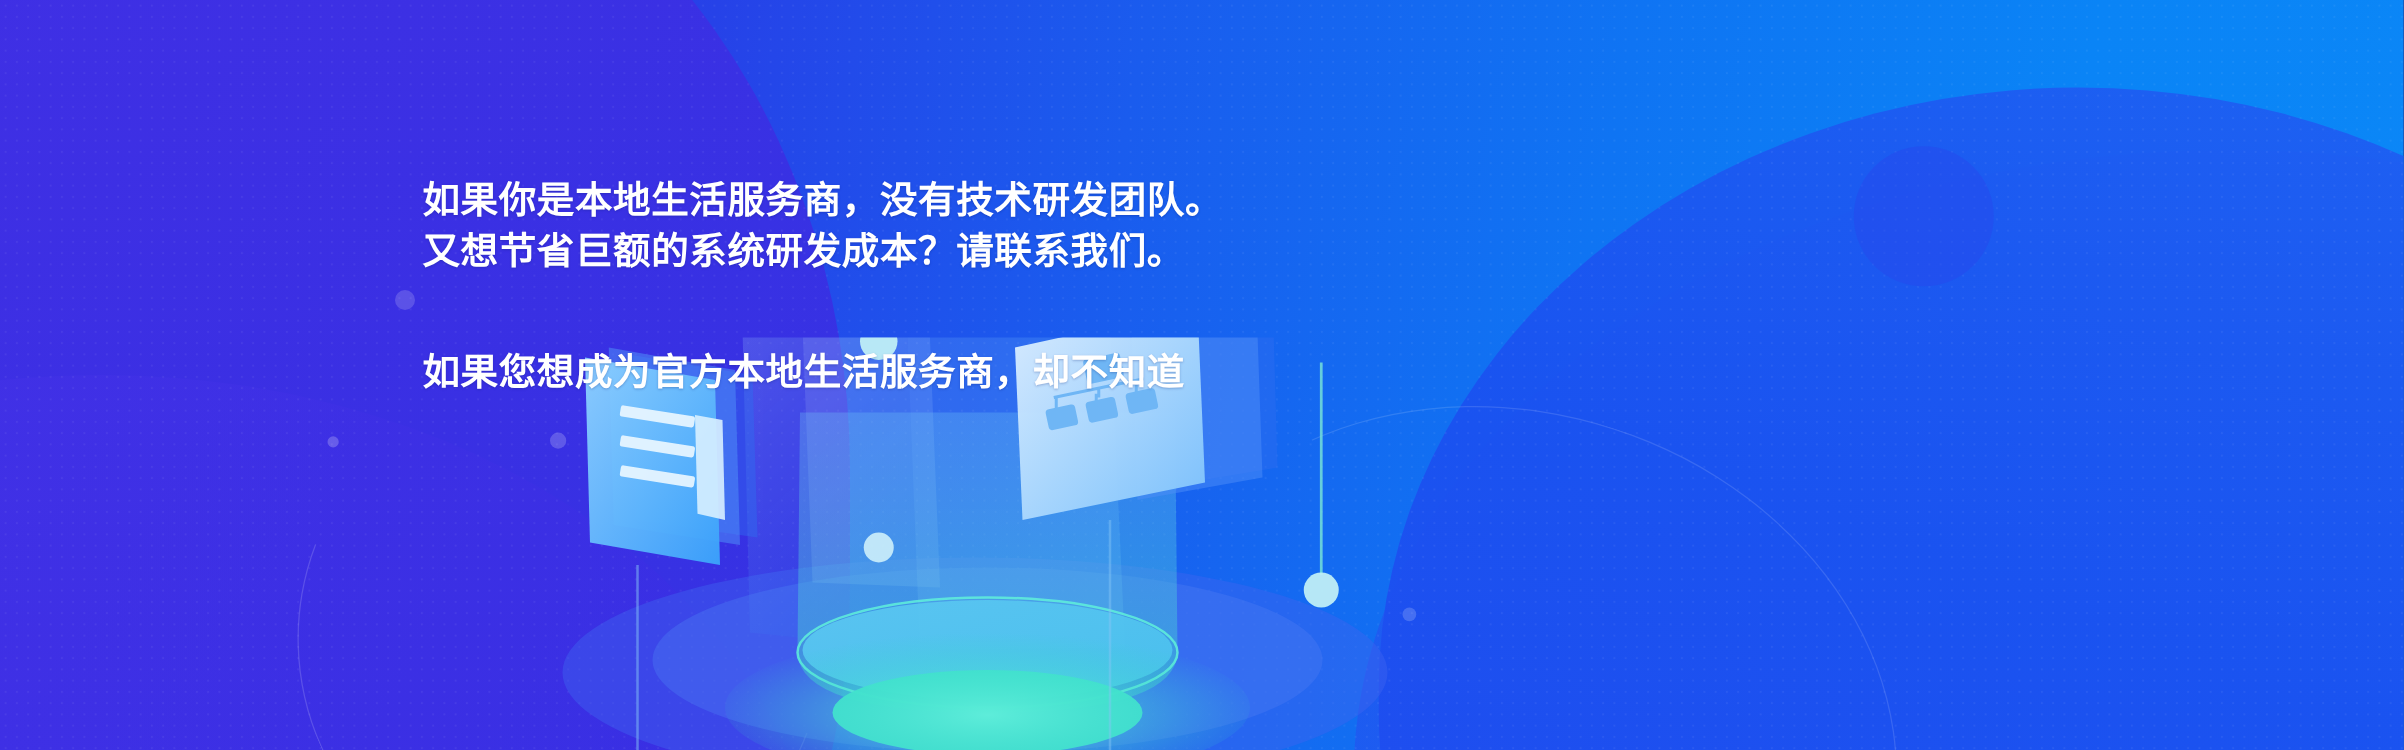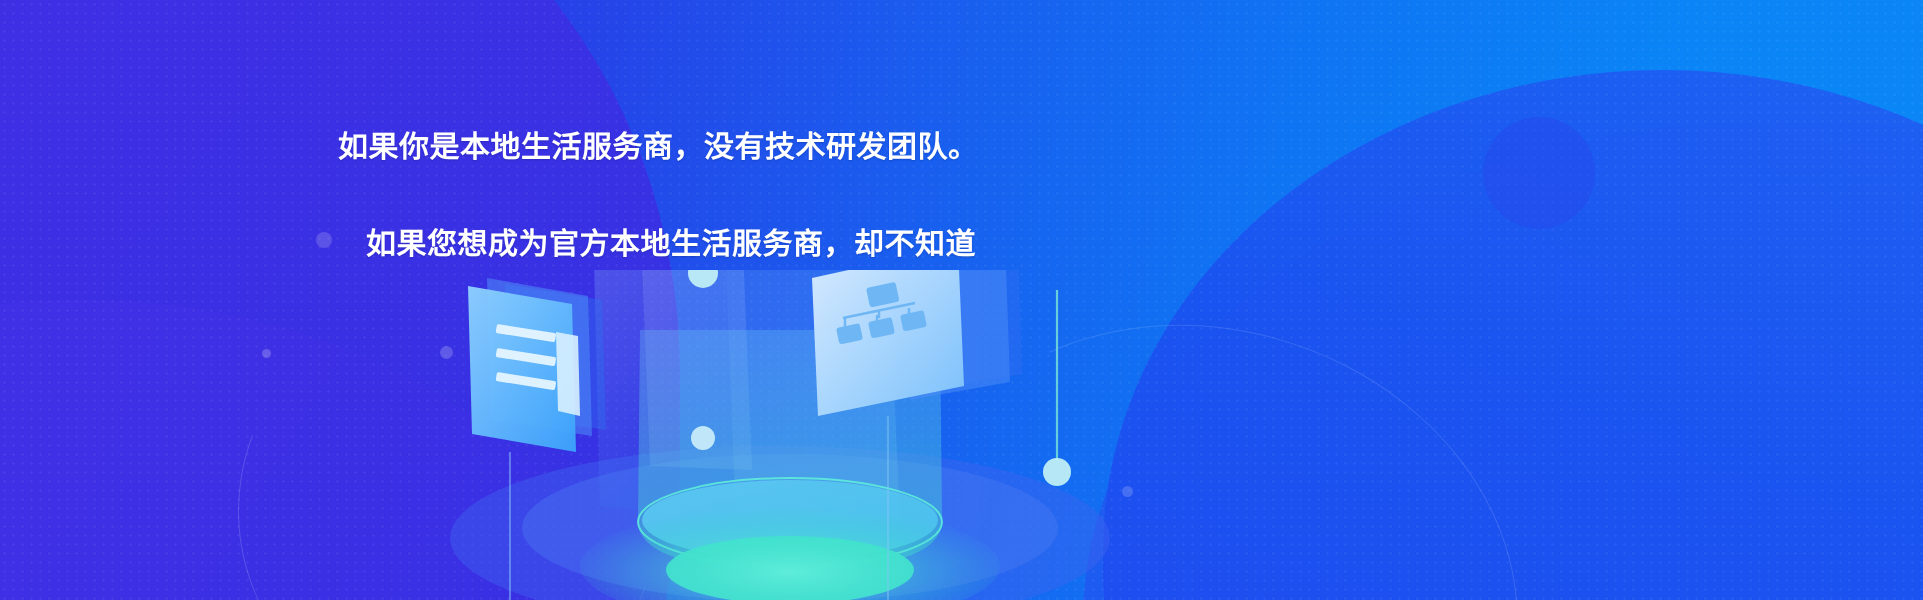--- a/index.html
+++ b/index.html
@@ -56,23 +56,23 @@
   .arc2{
     position:absolute;left:900px;top:330px;width:620px;height:520px;border-radius:50%;
     border:1px solid rgba(255,255,255,.13);border-left-color:transparent;border-bottom-color:transparent;
     transform:rotate(18deg);
   }
 
   
   #illu{position:absolute;left:0;bottom:0;width:1923px;height:330px;}
 
   
-  .copy{position:absolute;left:338px;top:126px;}
+  .copy{position:absolute;left:338px;top:140px;}
   .para{margin:0 0 0 0;}
-  .para + .para{margin-top:56px;margin-left:28px;}
+  .para + .para{margin-top:56px;}
   .tline{
     margin:0;color:#ffffff;font-weight:700;font-size:30px;line-height:41px;
     letter-spacing:.5px;white-space:nowrap;
     text-shadow:0 1px 2px rgba(12,28,110,.28);
   }
 </style>
 </head>
 <body>
 
 <div id="stage">
@@ -172,20 +172,21 @@
       <line x1="862" y1="-230" x2="862" y2="-120" stroke="#7ae7d8" stroke-width="2" opacity=".6"></line>
     </g>
 
     <circle cx="703" cy="168" r="12" fill="#cdeffb" opacity=".9"></circle>
   </svg>
 
   <div class="copy">
 
     <div class="para">
       <p class="tline">如果你是本地生活服务商，没有技术研发团队。</p>
+      <p class="tline">又想节省巨额的系统研发成本？请联系我们。</p>
     </div>
 
     <div class="para">
       <p class="tline">如果您想成为官方本地生活服务商，却不知道</p>
     </div>
 
   </div>
 
 </div>
 

